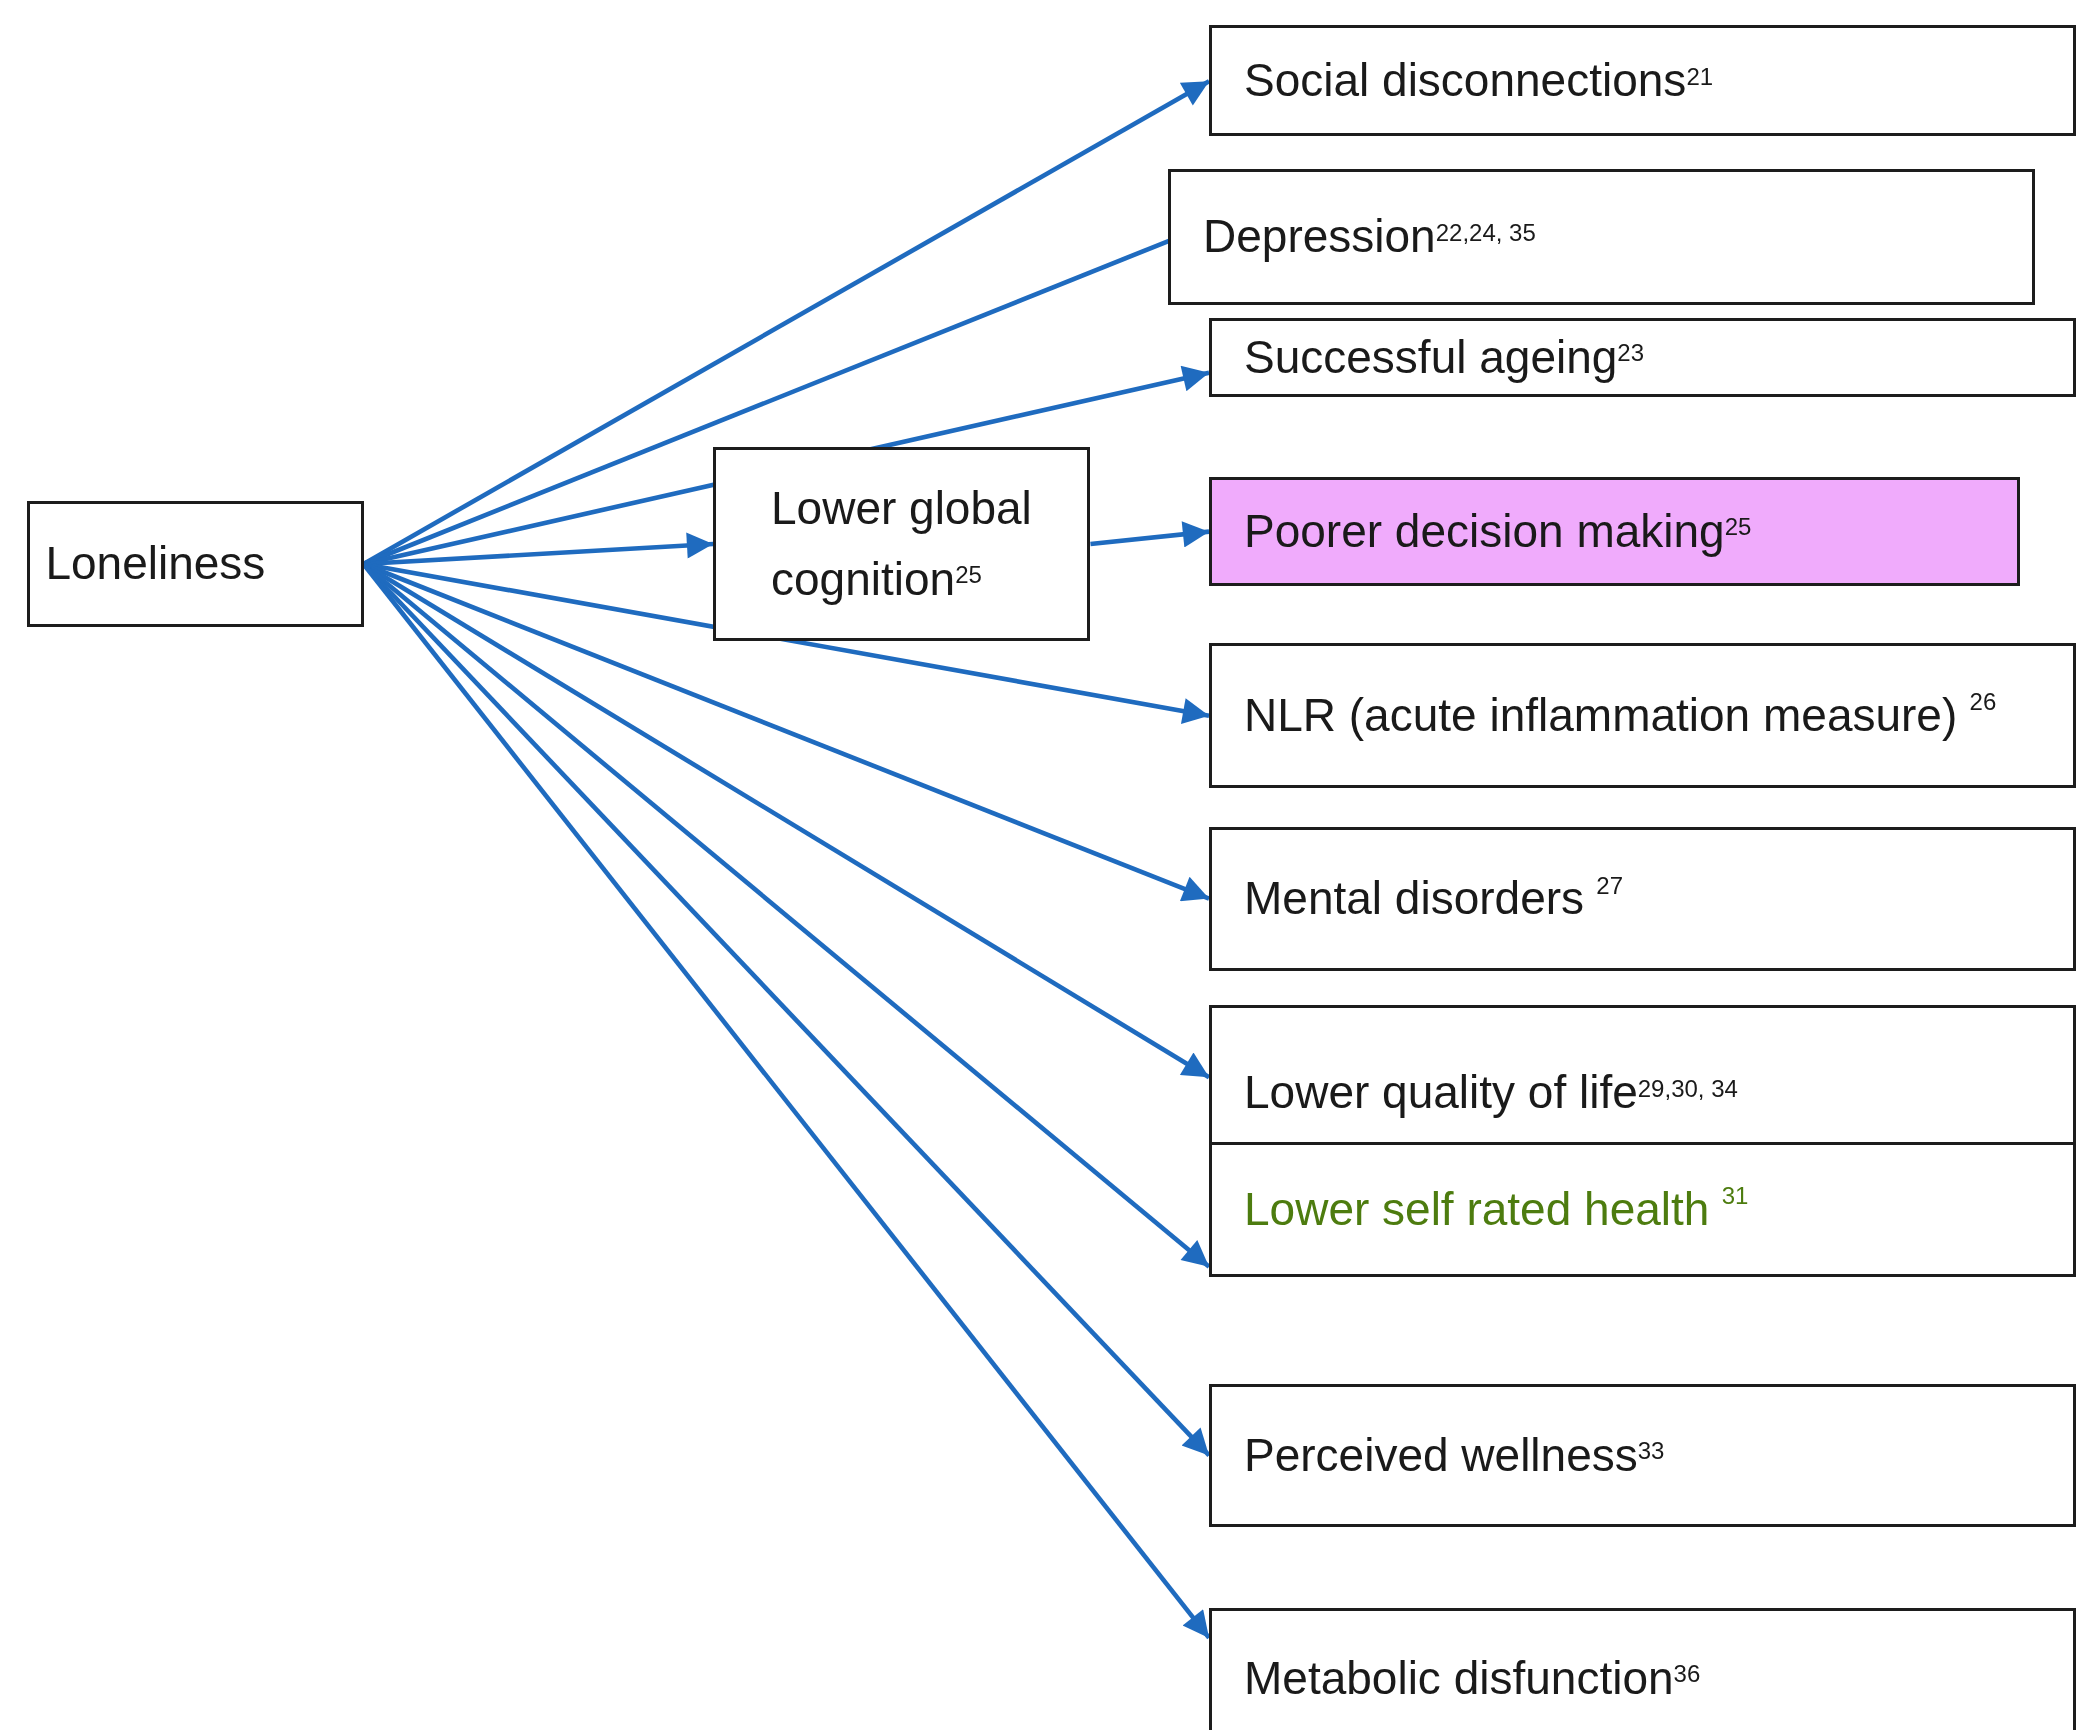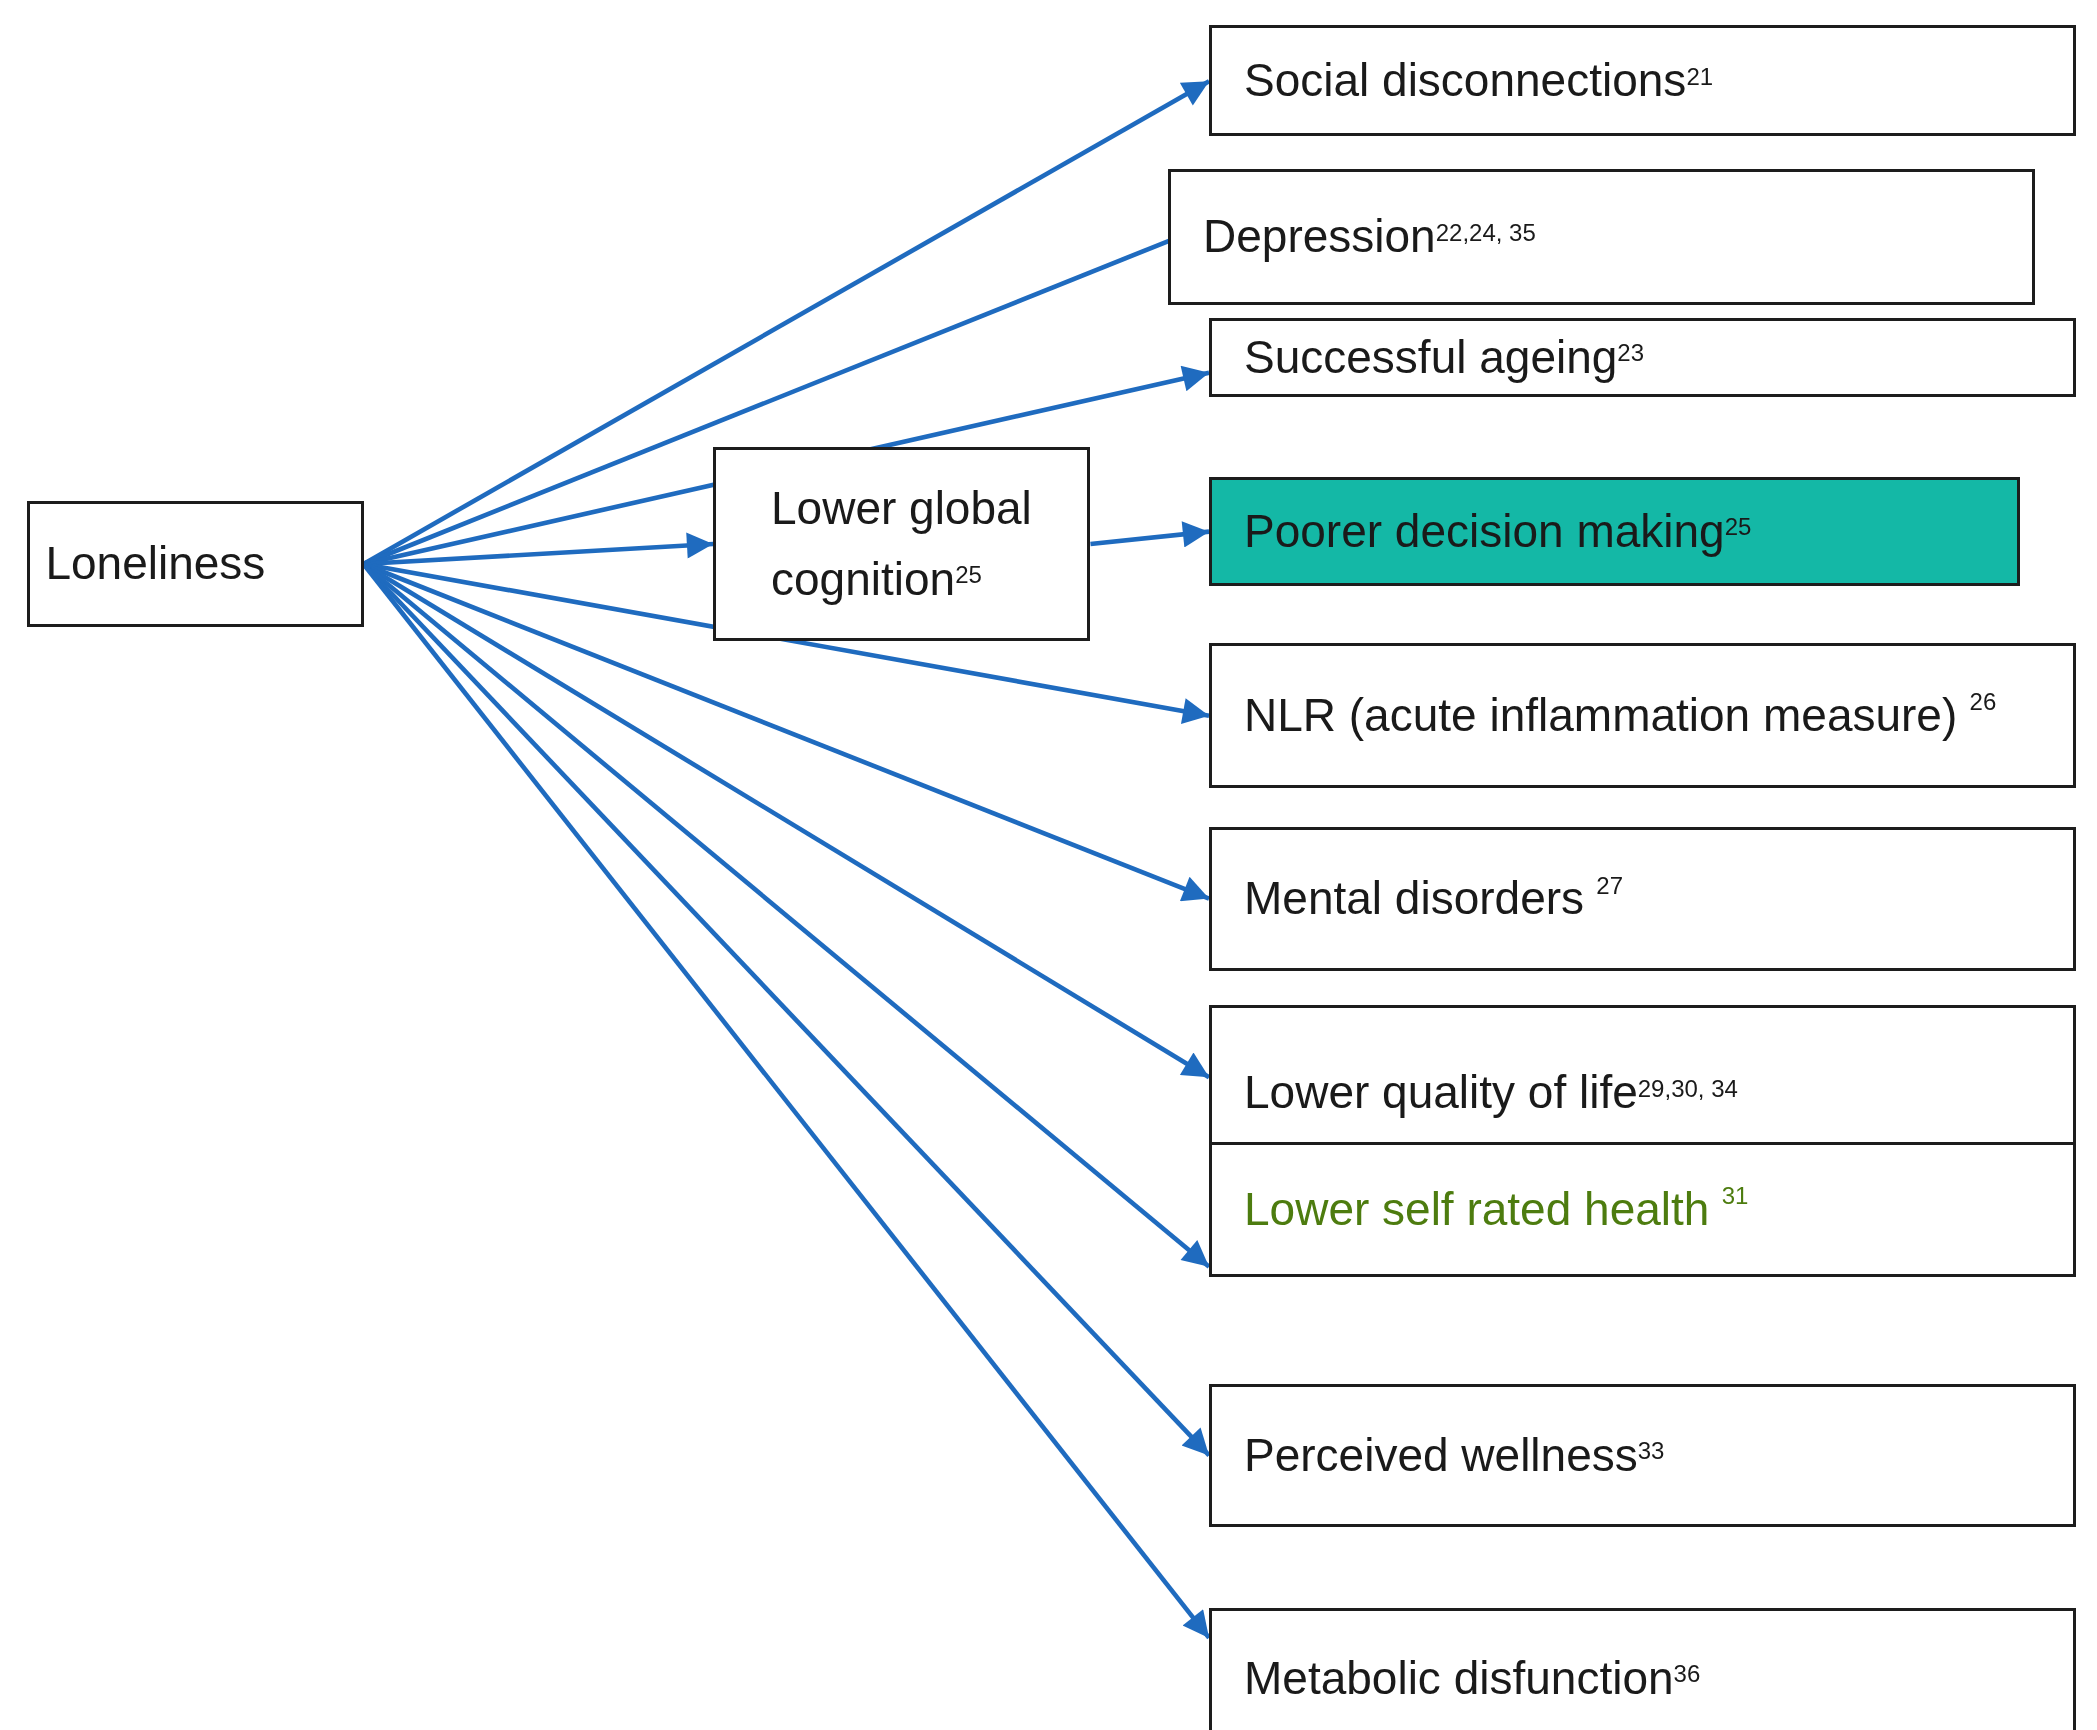--- a/index.html
+++ b/index.html
@@ -93,21 +93,21 @@
     </div>
     <div class="node" style="left: 1209px; top: 25.4px; width: 867px; height: 111px; border-color: rgb(29, 29, 29); background: rgb(255, 255, 255); color: rgb(26, 26, 26);">
       <span class="label">Social disconnections<sup class="ref">21</sup></span>
     </div>
     <div class="node" style="left: 1168px; top: 169px; width: 867px; height: 136px; border-color: rgb(29, 29, 29); background: rgb(255, 255, 255); color: rgb(26, 26, 26);">
       <span class="label">Depression<sup class="ref">22,24, 35</sup></span>
     </div>
     <div class="node" style="left: 1209px; top: 318px; width: 867px; height: 79px; border-color: rgb(29, 29, 29); background: rgb(255, 255, 255); color: rgb(26, 26, 26);">
       <span class="label">Successful ageing<sup class="ref">23</sup></span>
     </div>
-    <div class="node" style="left: 1209px; top: 477px; width: 811px; height: 109px; border-color: rgb(29, 29, 29); background: #14b8a6; color: rgb(26, 26, 26);">
+    <div class="node" style="left: 1209px; top: 477px; width: 811px; height: 109px; border-color: rgb(29, 29, 29); background: #f0abfc; color: rgb(26, 26, 26);">
       <span class="label">Poorer decision making<sup class="ref">25</sup></span>
     </div>
     <div class="node" style="left: 1209px; top: 643px; width: 867px; height: 145px; border-color: rgb(29, 29, 29); background: rgb(255, 255, 255); color: rgb(26, 26, 26);">
       <span class="label">NLR (acute inflammation measure)<sup class="ref high">26</sup></span>
     </div>
     <div class="node" style="left: 1209px; top: 827px; width: 867px; height: 144px; border-color: rgb(29, 29, 29); background: rgb(255, 255, 255); color: rgb(26, 26, 26);">
       <span class="label">Mental disorders<sup class="ref high">27</sup></span>
     </div>
     <div class="node" style="left: 1209px; top: 1005px; width: 867px; height: 176px; border-color: rgb(29, 29, 29); background: rgb(255, 255, 255); color: rgb(26, 26, 26);">
       <span class="label">Lower quality of life<sup class="ref">29,30, 34</sup></span>

